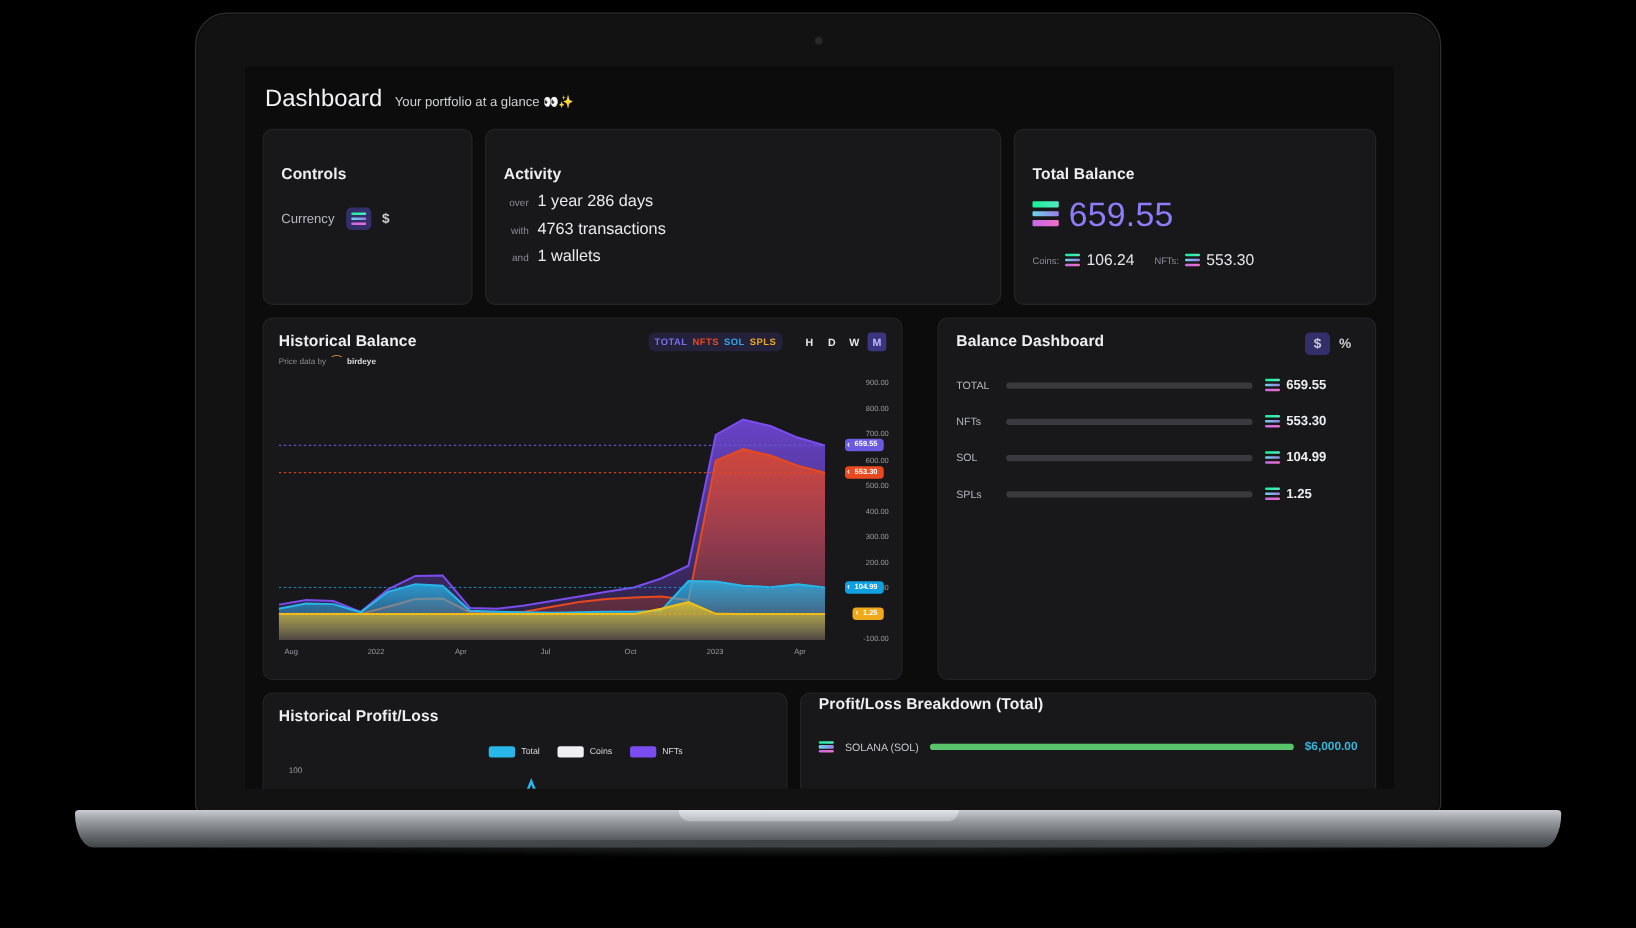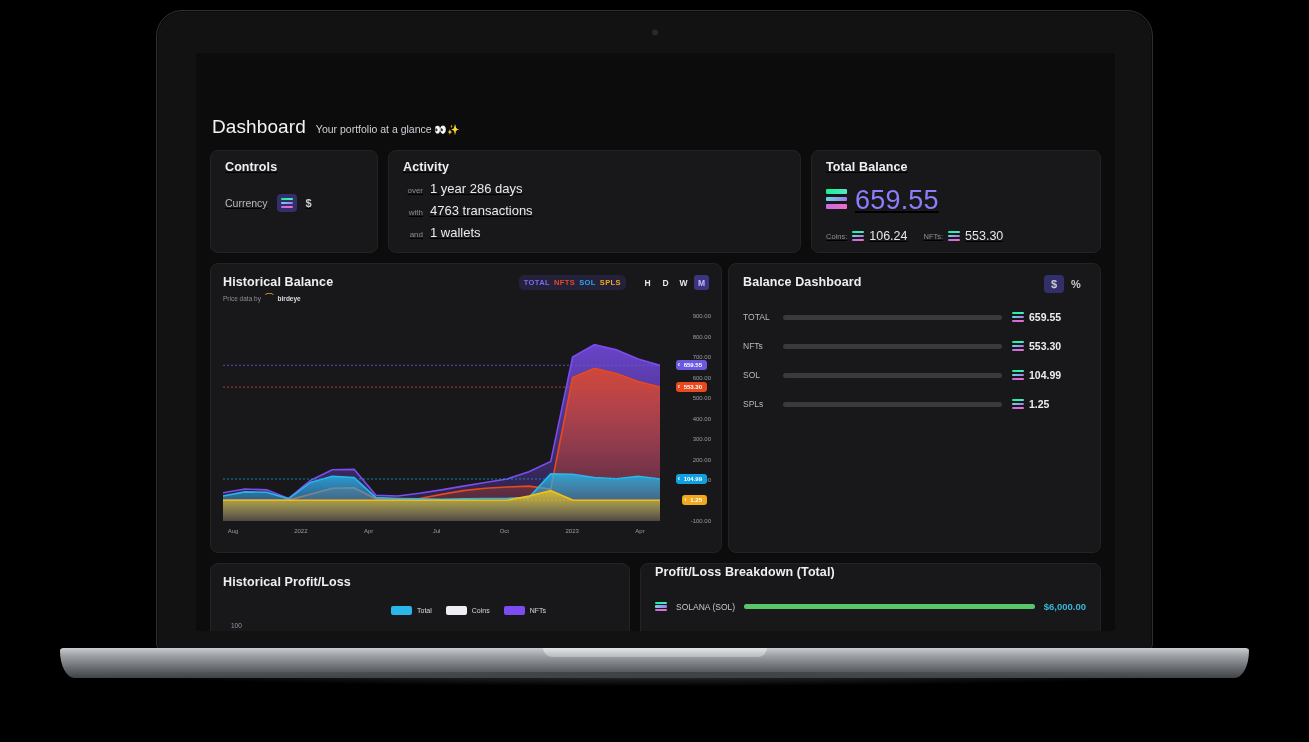--- a/index.html
+++ b/index.html
@@ -46,31 +46,31 @@
   }
   .laptop-foot {
     position:absolute; left: 95px; top: 672px; width: 1120px; height: 14px;
     background: radial-gradient(ellipse at 50% 0%, rgba(60,63,66,.95), rgba(0,0,0,0) 72%);
   }
 
   
   .app { width: 100%; height: 100%; background: #0c0c0d; padding: 12px 14px 0 14px; }
 
   .page-head { display:flex; align-items:baseline; gap:10px; padding: 4px 2px 12px 2px; }
-  .page-title { color:#f3f3f5; font-size: 19px; font-weight: 400; letter-spacing:.1px;margin-top:47px; }
+  .page-title { color:#f3f3f5; font-size: 19px; font-weight: 400; letter-spacing:.1px; }
   .page-sub { color:#cfd0d6; font-size: 10.5px; }
   .page-sub .emoji { font-size: 10px; }
 
   .card {
     background:#18181a; border:1px solid #232326; border-radius: 8px;
   }
 
   
   .stat-row { display:flex; gap: 10px; }
-  .stat-card { padding: 9px 14px; text-decoration: underline; }
+  .stat-card { padding: 28px 14px; }
   .c-controls { width: 168px; }
   .c-activity { flex: 1 1 0; min-width: 0; }
   .c-balance  { width: 290px; }
   .c-pnl      { width: 216px; }
   .card-title { color:#efeff2; font-size: 12.5px; font-weight: 700; letter-spacing:.1px; }
 
   .ctrl-row { display:flex; align-items:center; gap: 9px; margin-top: 20px; }
   .ctrl-label { color:#b9bac1; font-size: 10.5px; }
   .seg { display:flex; align-items:center; gap:2px; }
   .seg-btn {
@@ -104,21 +104,21 @@
   .bal-sub .k { color:#8b8c95; font-size: 7.5px; }
   .bal-sub .v { color:#e4e4ea; font-size: 12.5px; }
 
   .pnl-big { color:#49d16a; font-size: 25px; font-weight: 700; margin-top: 13px; letter-spacing:.2px;}
   .pnl-sub { display:flex; align-items:center; gap:14px; margin-top: 15px; }
   .pnl-sub .k { color:#8b8c95; font-size: 7.5px; margin-right:4px; }
   .pnl-sub .pos { color:#49d16a; font-size: 11.5px; font-weight:600; }
   .pnl-sub .neg { color:#e14b3c; font-size: 11.5px; font-weight:600; }
 
   
-  .mid-row { display:flex; gap: 6px; margin-top: 10px; }
+  .mid-row { display:flex; gap: 28px; margin-top: 10px; }
   .c-hist { width: 512px; height: 290px; padding: 11px 12px 6px 12px; position:relative; }
   .c-break { flex:1 1 0; height: 290px; padding: 11px 14px; }
 
   .hist-head { display:flex; align-items:flex-start; justify-content:space-between; }
   .attrib { display:flex; align-items:center; gap:4px; margin-top:5px; }
   .attrib .t { color:#8d8e96; font-size: 6.5px; }
   .attrib .bird { color:#f2a33c; font-size: 9px; line-height:1; }
   .attrib .bname { color:#dcdce2; font-size: 6.5px; font-weight:700; }
 
   .hist-ctrls { display:flex; align-items:center; gap:14px; }

